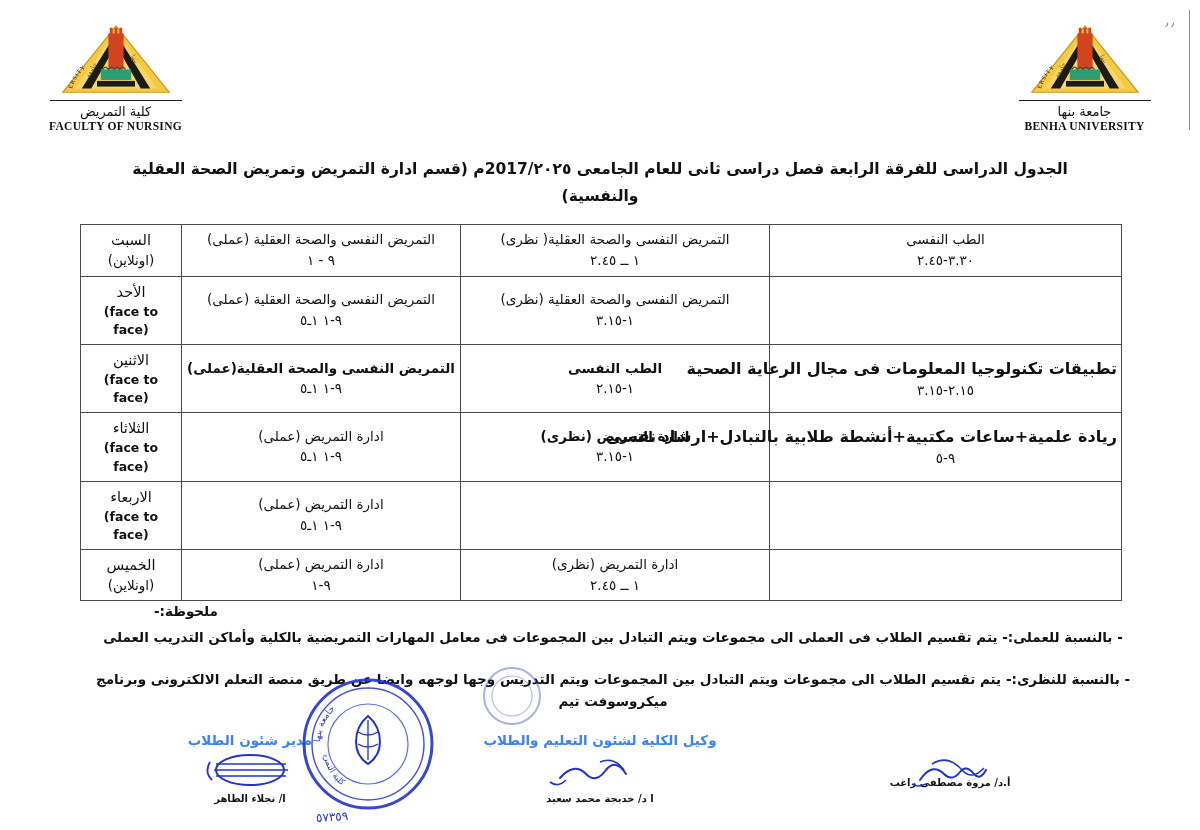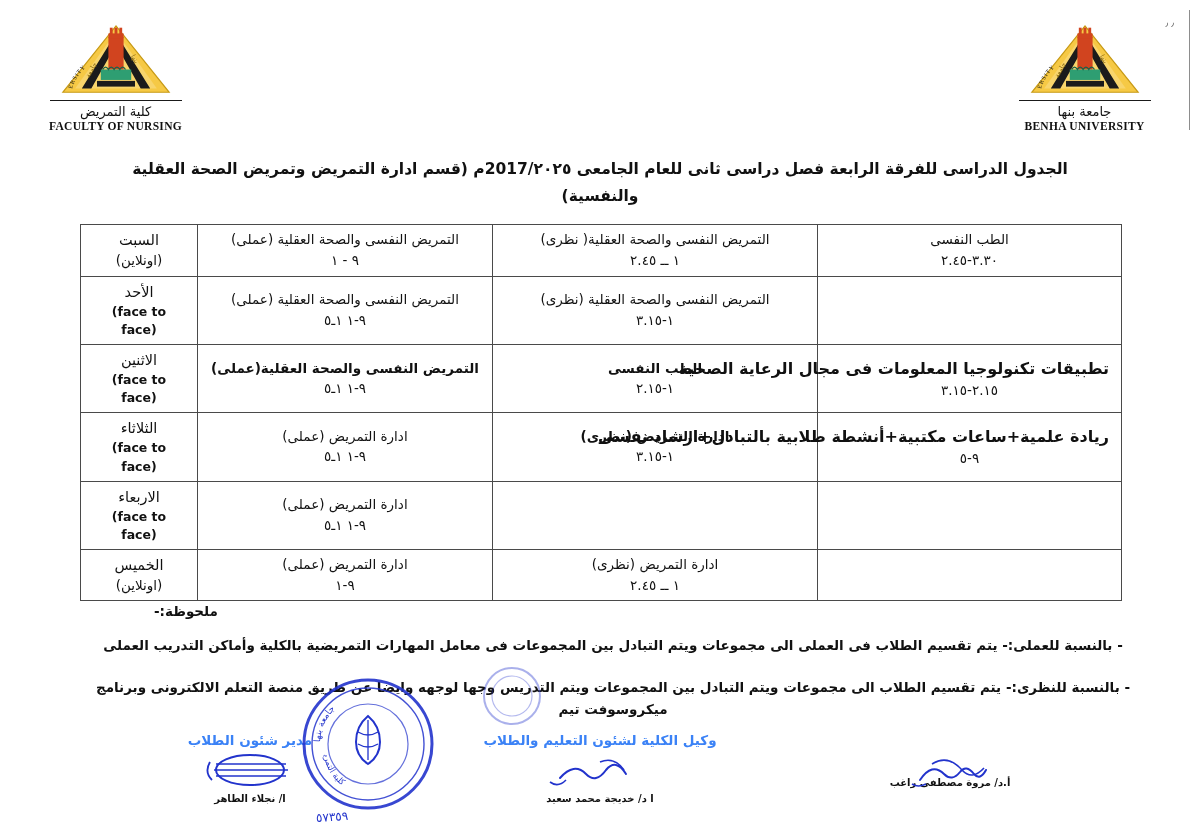--- a/index.html
+++ b/index.html
@@ -93,21 +93,21 @@
     padding: 0 78px 0 80px;
   }
   table.schedule {
     width: 100%;
     border-collapse: collapse;
     table-layout: fixed;
   }
   table.schedule td {
     border: 1px solid #4a4a4a;
     vertical-align: middle;
-    padding: 5px 12px;
+    padding: 5px 4px;
     text-align: center;
     line-height: 1.45;
   }
   td.day-cell {
     width: 92px;
     font-size: 14px;
     font-weight: normal;
     padding: 4px 2px;
   }
   .day-name   { font-size: 14.5px; display:block; }
@@ -133,21 +133,21 @@
   }
 
   
   .note-label {
     text-align: left;
     padding: 2px 0 0 74px;
     font-size: 13.5px;
     font-weight: bold;
   }
   .notes {
-    margin-top: 16px;
+    margin-top: 8px;
     padding: 0 44px 0 70px;
   }
   .note-line {
     font-size: 13.5px;
     font-weight: bold;
     line-height: 1.6;
     margin-bottom: 20px;
     text-align: center;
   }
 

